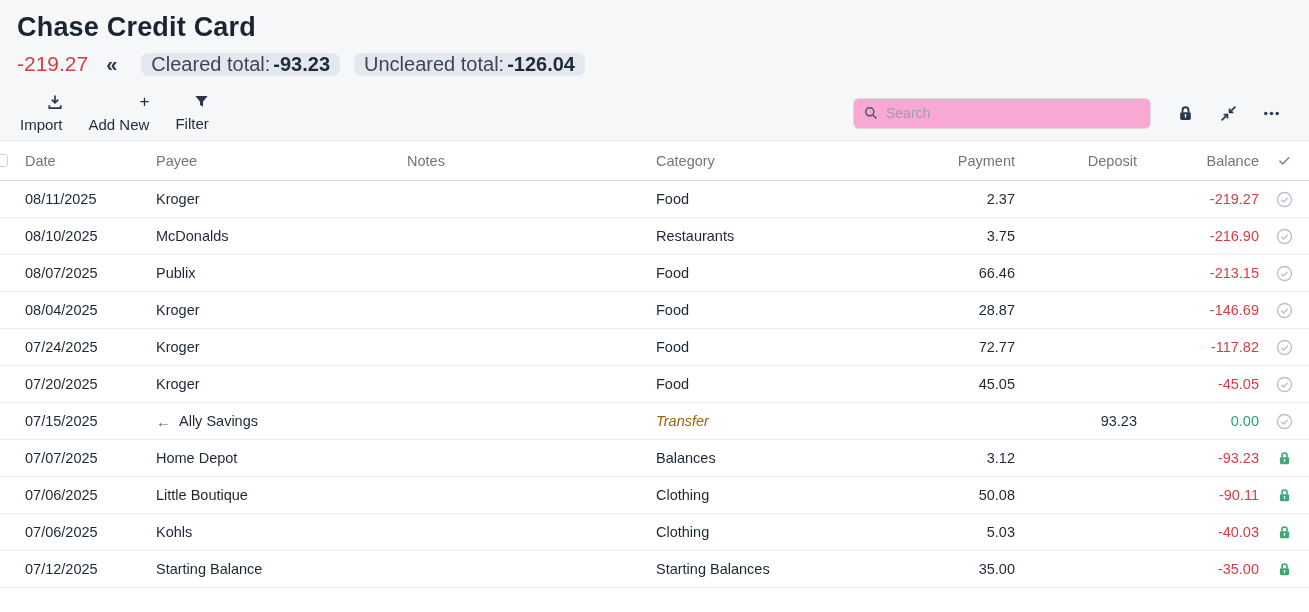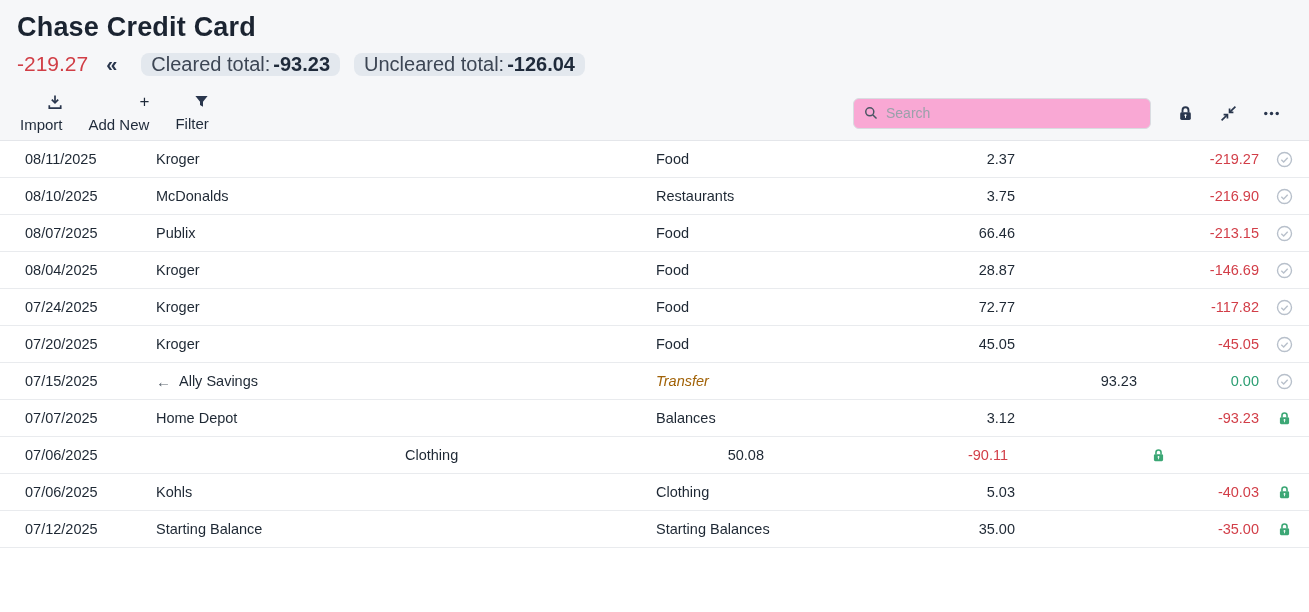--- a/index.html
+++ b/index.html
@@ -154,20 +154,39 @@
             <circle cx="2.6" cy="8" r="1.6"></circle>
               <circle cx="8" cy="8" r="1.6"></circle>
               <circle cx="13.4" cy="8" r="1.6"></circle>
           </svg>
         </span>
       </button>
     </div>
   </header>
 
   <div class="table">
+    <div class="thead">
+      <span class="cell c-check">
+          <span class="checkbox"></span>
+        </span>
+      <span class="cell c-date">Date</span>
+      <span class="cell c-payee">Payee</span>
+      <span class="cell c-notes">Notes</span>
+      <span class="cell c-category">Category</span>
+      <span class="cell c-payment">Payment</span>
+      <span class="cell c-deposit">Deposit</span>
+      <span class="cell c-balance">Balance</span>
+      <span class="cell c-status">
+        <span>
+          <svg width="13" height="11" viewBox="0 0 13 11" fill="none" stroke="#7d8b9f" stroke-width="1.6">
+            <polyline points="1.5,5.8 4.8,8.8 11.2,2.2"></polyline>
+          </svg>
+        </span>
+      </span>
+    </div>
     <div id="rows">
   <div class="trow">
     <span class="cell c-check"></span>
     <span class="cell c-date">08/11/2025</span>
     <span class="cell c-payee">
             <span class="payee-text">Kroger</span>
           </span>
     <span class="cell c-notes"></span>
     <span class="cell c-category">Food</span>
     <span class="cell c-payment">2.37</span>
@@ -337,20 +356,23 @@
           <circle cx="8" cy="9.5" r="1" fill="#fff"></circle>
                 <rect x="7.55" y="10" width="0.9" height="2" fill="#fff"></rect>
         </svg>
       </span>
     </span>
   </div>
 
   <div class="trow">
     <span class="cell c-check"></span>
     <span class="cell c-date">07/06/2025</span>
+    <span class="cell c-payee">
+            <span class="payee-text">Little Boutique</span>
+          </span>
     <span class="cell c-notes"></span>
     <span class="cell c-category">Clothing</span>
     <span class="cell c-payment">50.08</span>
     <span class="cell c-deposit"></span>
     <span class="cell c-balance negative">-90.11</span>
     <span class="cell c-status">
 
       <span class="icon-locked">
         <svg width="15" height="15" viewBox="0 0 16 16">
           <path d="M5.3 6.8 V4.9 a2.7 2.7 0 0 1 5.4 0 V6.8" fill="none" stroke="#3ca775" stroke-width="1.7"></path>

